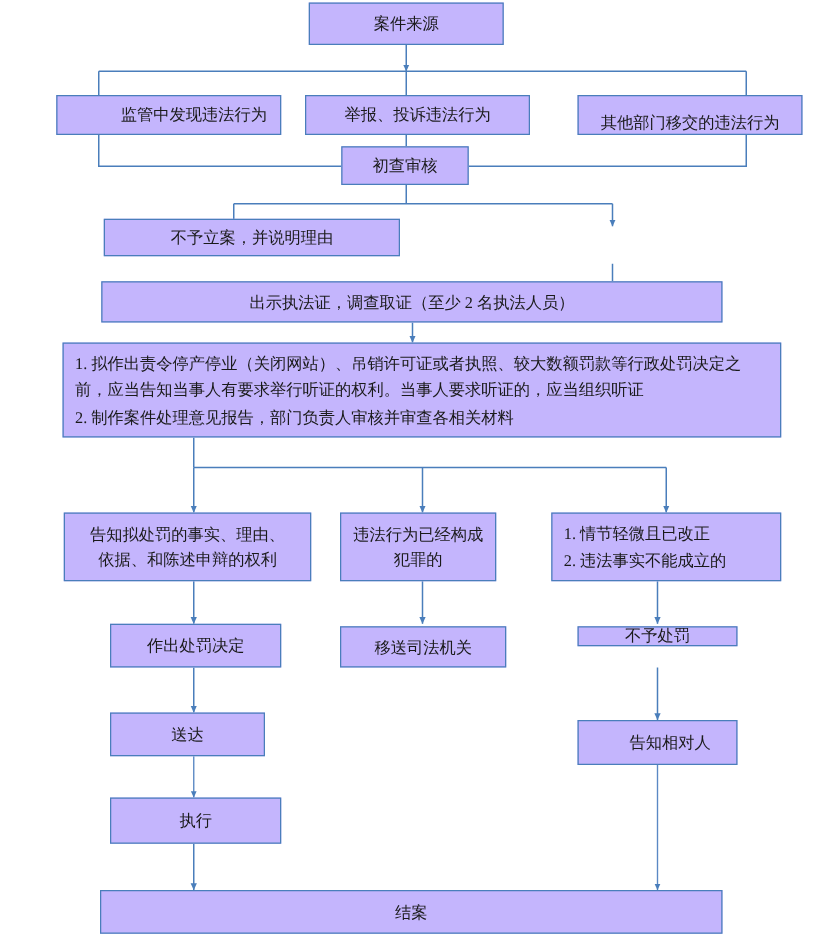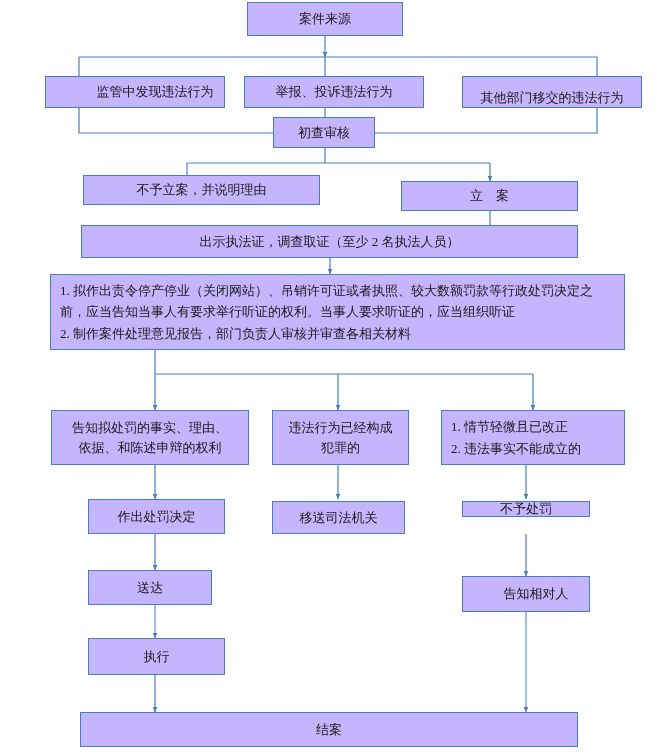--- a/index.html
+++ b/index.html
@@ -126,39 +126,36 @@
   </div>
 
   <div class="node" style="left:273px; top:117px; width:102px; height:31px;">
     <span class="txt">初查审核</span>
   </div>
 
   <div class="node" style="left:83px; top:175px; width:237px; height:30px;">
     <span class="txt">不予立案，并说明理由</span>
   </div>
 
-  <div class="node" style="left:401px; top:181px; width:177px; height:30px;">
-    <span class="txt">立　案</span>
-  </div>
 
   <div class="node" style="left:81px; top:225px; width:497px; height:33px;">
     <span class="txt">出示执法证，调查取证（至少 2 名执法人员）</span>
   </div>
 
   <div class="node left-align" style="left:50px; top:274px; width:575px; height:76px;">
     <span class="txt">1. 拟作出责令停产停业（关闭网站）、吊销许可证或者执照、较大数额罚款等行政处罚决定之前，应当告知当事人有要求举行听证的权利。当事人要求听证的，应当组织听证
 2. 制作案件处理意见报告，部门负责人审核并审查各相关材料</span>
   </div>
 
   <div class="node" style="left:51px; top:410px; width:198px; height:55px;">
     <span class="txt">告知拟处罚的事实、理由、
 依据、和陈述申辩的权利</span>
   </div>
 
-  <div class="node" style="left:272px; top:410px; width:137px; height:55px;">
+  <div class="node" style="left:272px; top:410px; width:125px; height:55px;">
     <span class="txt">违法行为已经构成
 犯罪的</span>
   </div>
 
   <div class="node left-align" style="left:441px; top:410px; width:184px; height:55px;">
     <span class="txt">1. 情节轻微且已改正
 2. 违法事实不能成立的</span>
   </div>
 
   <div class="node" style="left:88px; top:499px; width:137px; height:35px;">

